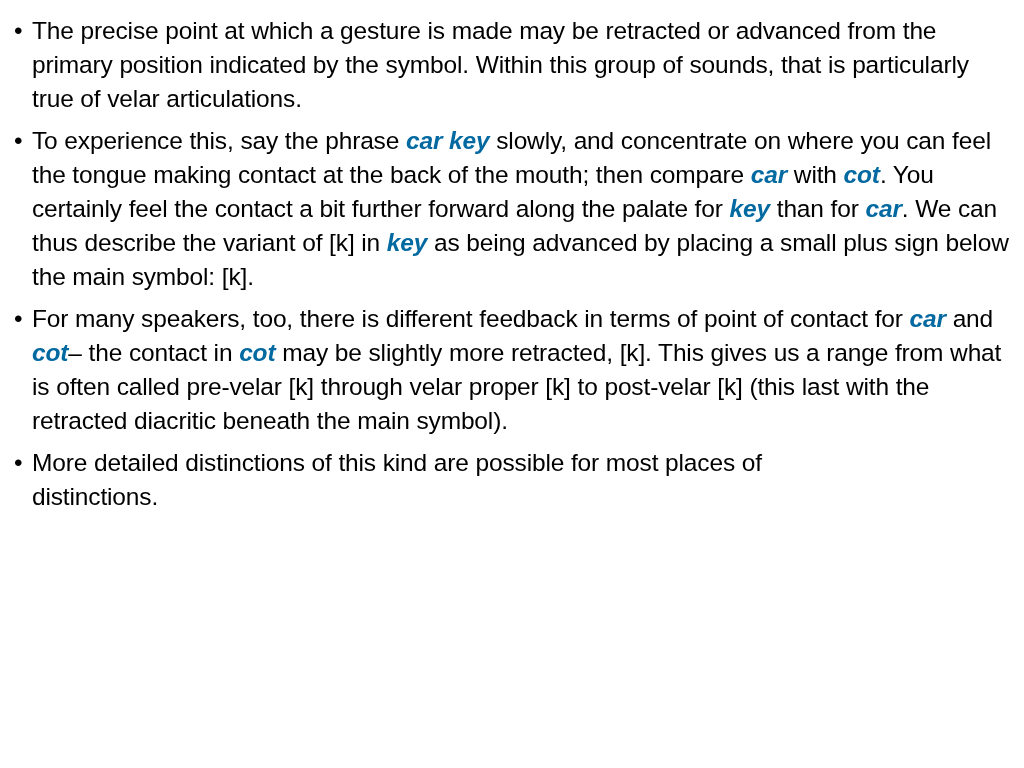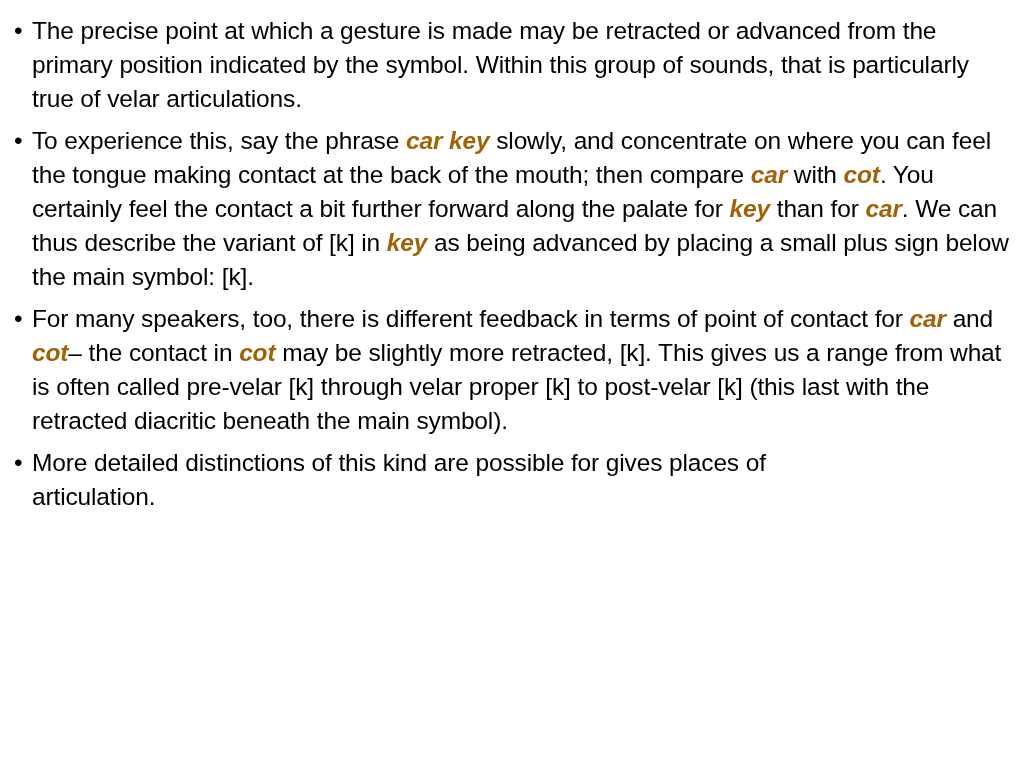--- a/index.html
+++ b/index.html
@@ -54,21 +54,21 @@
     font-size: 24.5px;
     line-height: 34px;
     color: #000000;
   }
 
   .btext {
     display: block;
   }
 
   em.hl {
-    color: #a16207;
+    color: #0369a1;
     font-weight: bold;
     font-size: 24.5px;
   }
 
   .b1 { max-width: 990px; }
   .b2 { max-width: 1000px; }
   .b3 { max-width: 980px; }
   .b4 { max-width: 860px; }
 </style>
 </head>
@@ -87,17 +87,17 @@
       <span class="btext">To experience this, say the phrase <em class="hl">car key</em> slowly, and concentrate on where you can feel the tongue making contact at the back of the mouth; then compare <em class="hl">car</em> with <em class="hl">cot</em>. You certainly feel the contact a bit further forward along the palate for <em class="hl">key</em> than for <em class="hl">car</em>. We can thus describe the variant of [k] in <em class="hl">key</em> as being advanced by placing a small plus sign below the main symbol: [k].</span>
     </li>
 
     <li class="bullet b3">
       <span class="bullet-dot">•</span>
       <span class="btext">For many speakers, too, there is different feedback in terms of point of contact for <em class="hl">car</em> and <em class="hl">cot</em>– the contact in <em class="hl">cot</em> may be slightly more retracted, [k]. This gives us a range from what is often called pre-velar [k] through velar proper [k] to post-velar [k] (this last with the retracted diacritic beneath the main symbol).</span>
     </li>
 
     <li class="bullet b4">
       <span class="bullet-dot">•</span>
-      <span class="btext">More detailed distinctions of this kind are possible for gives places of articulation.</span>
+      <span class="btext">More detailed distinctions of this kind are possible for most places of distinctions.</span>
     </li>
 
   </ul>
 </div>
 
 </body></html>

